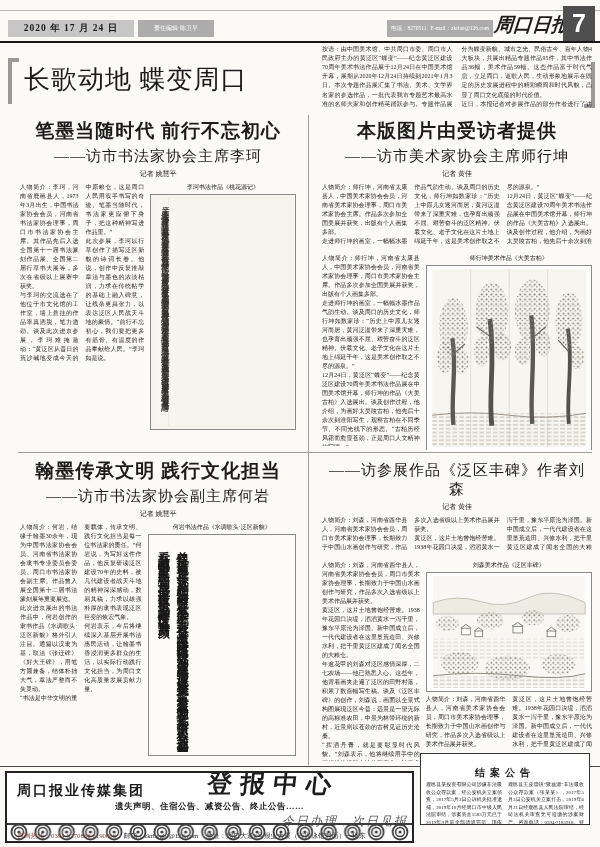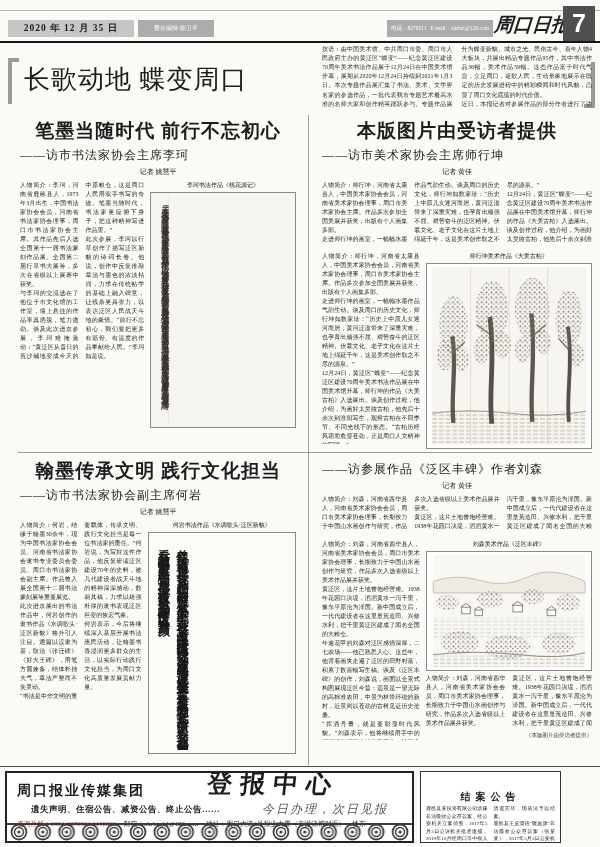--- a/index.html
+++ b/index.html
@@ -43,21 +43,21 @@
   .hrule  { position:absolute; left:18px;  top:452px; width:574px; height:1px; background:#9d9d9d; }
   .hrule2 { position:absolute; left:0;     top:766px; width:600px; height:1px; background:#4a4a4a; }
 
   
   .article { position:absolute; overflow:hidden; }
   .a1 { left:20px;  top:118px; width:276px; height:332px; }
   .a2 { left:322px; top:118px; width:270px; height:332px; }
   .a3 { left:20px;  top:458px; width:276px; height:305px; }
   .a4 { left:322px; top:458px; width:270px; height:304px; }
   .a-head { text-align:center; font-size:19px; font-weight:bold; letter-spacing:1px; white-space:nowrap; }
-  .a-sub  { text-align:left; font-size:12px; margin-top:3px; letter-spacing:1px; }
+  .a-sub  { text-align:center; font-size:15px; margin-top:3px; letter-spacing:1px; }
   .a-by   { text-align:center; font-size:7px; margin:3px 0 4px; color:#222; }
   .a-body { font-size:6px; line-height:1.5; text-align:justify; overflow:hidden;
     white-space:pre-line; color:#242424; }
   .cols2 { column-count:2; column-gap:7px; }
   .cols3 { column-count:3; column-gap:7px; }
   .caption { font-size:6px; text-align:center; margin-bottom:2px; color:#111; }
   .frame { border:1px solid #8a8a8a; background:#fff; padding:3px; }
 
   .a1-main { display:flex; gap:6px; height:256px; }
   .a1-text { width:46%; height:100%; }
@@ -88,44 +88,44 @@
   .a4-bottom { margin-top:3px; height:56px; }
   .credit { font-size:5.5px; text-align:right; margin-top:2px; color:#333; }
 
   
   .ad-box { position:absolute; left:5px; top:771px; width:409px; height:72px; border:2px solid #222;
     background:#fff; overflow:hidden; }
   .ad-row1 { display:flex; align-items:flex-end; padding:1px 10px 0; height:27px; }
   .ad-org { font-size:14px; font-weight:bold; letter-spacing:2px; white-space:nowrap;text-align:center; }
   .ad-title { flex:1; text-align:center; font-size:25px; font-weight:bold; letter-spacing:8px;
     transform:skewX(-6deg); white-space:nowrap; }
-  .ad-row2 { display:flex; align-items:center; padding:1px 24px 0; }
+  .ad-row2 { display:flex; align-items:center; padding:1px 4px 0;flex-direction:column; }
   .ad-services { font-size:8.5px; font-weight:bold; letter-spacing:0.5px; }
   .ad-promise { margin-left:auto; font-size:12px; color:#555; font-style:italic;
     letter-spacing:2px; white-space:nowrap;text-align:center; }
   .ad-row3 { padding:1px 10px 0; font-size:6.8px; white-space:nowrap; }
   .ad-row3 .hot { color:#8a3a2a; }
   .ad-row3 span { margin-right:6px; }
   .ad-wave { position:absolute; bottom:0; left:0; width:100%; height:18px; }
 
-  .notice-box { position:absolute; left:420px; top:771px; width:141px; height:72px;
-    border:1px solid #333; background:#fff; padding:18px 5px; overflow:hidden; }
+  .notice-box { position:absolute; left:420px; top:753px; width:170px; height:72px;
+    border:1px solid #333; background:#fff; padding:12px 5px; overflow:hidden; }
   .notice-title { text-align:center; font-size:10px; font-weight:bold; letter-spacing:5px; }
   .notice-body { margin-top:1px; font-size:5px; line-height:1.5; column-count:2; column-gap:6px;
     text-align:justify; white-space:pre-line; color:#222; height:54px; overflow:hidden; }
 
   svg { display:block; }
 </style>
 </head>
 <body>
 
 <div class="page">
 
   <div class="top-hairline"></div>
-  <div class="date-bar">2020 年 12 月 35 日</div>
+  <div class="date-bar">2020 年 17 月 24 日</div>
   <div class="editor-bar">责任编辑·陈卫平</div>
   <div class="contact-bar">
     <span>电话：8270511</span>
     <span>E-mail：zkrbzt@126.com</span>
   </div>
   <div class="masthead">周口日报</div>
   <div class="pagenum">7</div>
   <div class="head-rule"></div>
 
   <div class="bracket-left"></div>

